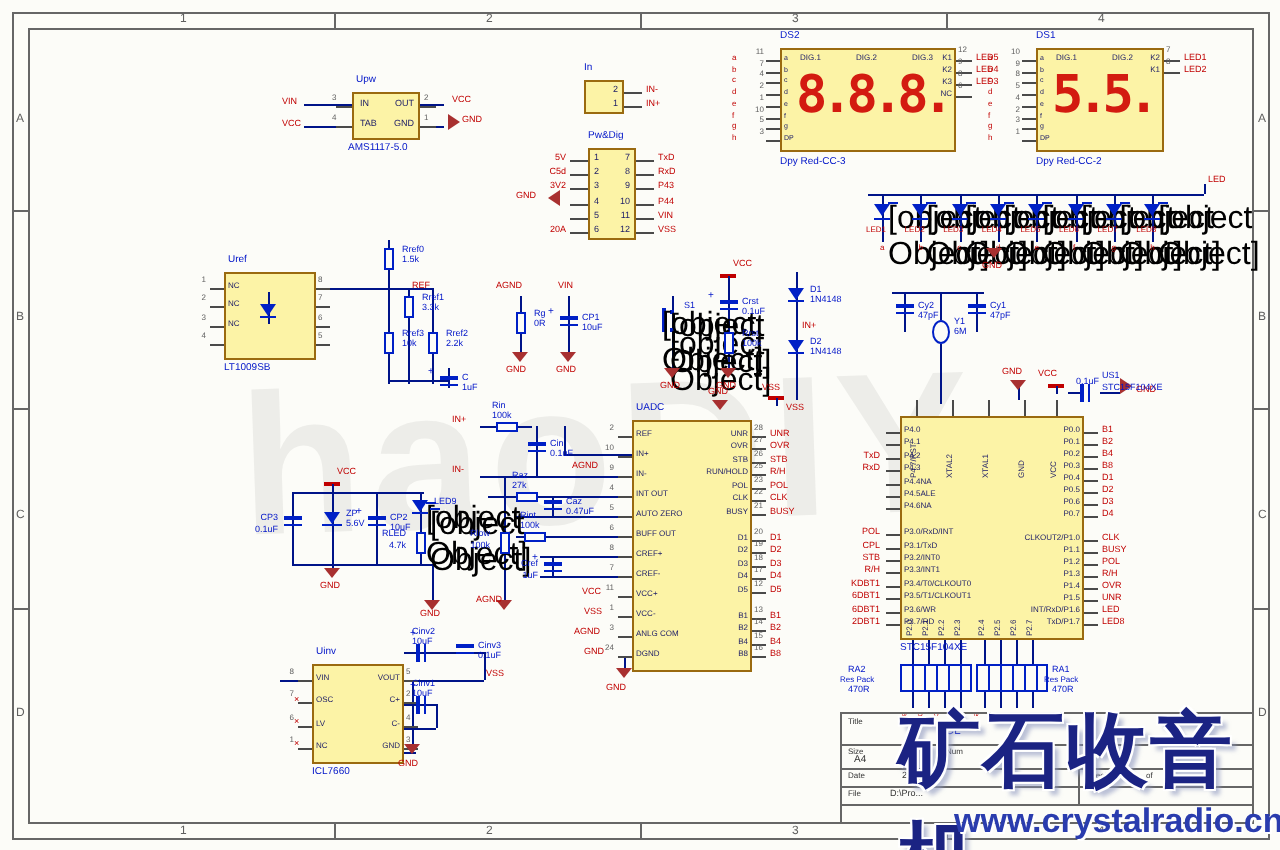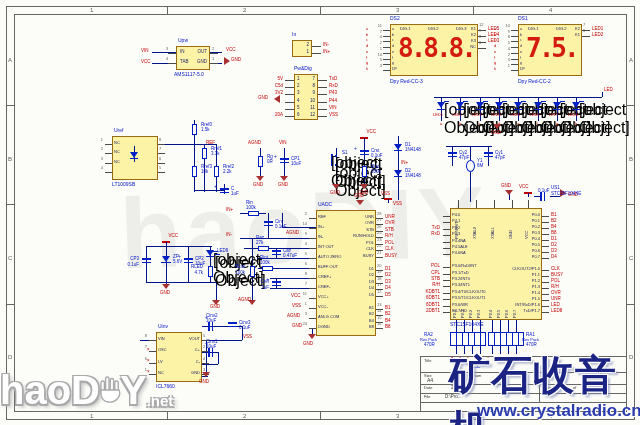--- a/index.html
+++ b/index.html
@@ -234,21 +234,21 @@
       <div class="txt gray t4" style="left: 479px; top: 35px;">8</div>
       <div class="txt red t45" style="left: 488px; top: 39px;">LED3</div>
       <div class="txt navy t4" style="left: 464px; top: 45px; width: 12px; text-align: right;">NC</div>
       <div class="pstub" style="left: 478px; top: 48px; width: 8px; height: 1px;"></div>
       <div class="txt gray t4" style="left: 479px; top: 41px;">6</div>
       <div class="chip" style="left: 518px; top: 24px; width: 64px; height: 52px;"></div>
       <div class="txt blue t5" style="left: 518px; top: 16px;">DS1</div>
       <div class="txt blue t5" style="left: 518px; top: 79px;">Dpy Red-CC-2</div>
       <div class="txt navy t4" style="left: 528px; top: 27px;">DIG.1</div>
       <div class="txt navy t4" style="left: 556px; top: 27px;">DIG.2</div>
-      <div class="txt seg" style="left: 526px; top: 35px; font-size: 26px;">7.5.</div>
+      <div class="txt seg" style="left: 526px; top: 35px; font-size: 26px;">5.5.</div>
       <div class="txt navy t35" style="left: 520px; top: 28px;">a</div>
       <div class="pstub" style="left: 511px; top: 30px; width: 7px; height: 1px;"></div>
       <div class="txt gray t4" style="left: 500px; top: 24px; width: 10px; text-align: right;">10</div>
       <div class="txt red t4" style="left: 494px; top: 27px;">a</div>
       <div class="txt navy t35" style="left: 520px; top: 33.7px;">b</div>
       <div class="pstub" style="left: 511px; top: 35.7px; width: 7px; height: 1px;"></div>
       <div class="txt gray t4" style="left: 500px; top: 29.7px; width: 10px; text-align: right;">9</div>
       <div class="txt red t4" style="left: 494px; top: 32.7px;">b</div>
       <div class="txt navy t35" style="left: 520px; top: 39.4px;">c</div>
       <div class="pstub" style="left: 511px; top: 41.4px; width: 7px; height: 1px;"></div>
@@ -836,29 +836,13 @@
     <span class="tbspan t4 blk" style="left:3px;top:29px;">Date</span>
     <span class="tbspan t45 blk" style="left:30px;top:29px;">2012/5/23</span>
     <span class="tbspan t4 blk" style="left:122px;top:29px;">Sheet</span>
     <span class="tbspan t4 blk" style="left:152px;top:29px;">of</span>
     <span class="tbspan t4 blk" style="left:3px;top:38px;">File</span>
     <span class="tbspan t45 blk" style="left:24px;top:38px;">D:\Pro...</span>
   </div>
 
   <div id="wm-cn">矿石收音机</div>
   <div id="wm-site">www.crystalradio.cn</div>
-  <div id="wm-logo">
-    <span class="big">haoD</span>
-    <span style="display:inline-block;margin:0 -2px;">
-      <svg width="24" height="30" viewBox="0 0 24 30">
-        <g fill="#fff" stroke="#a9a9a9" stroke-width="1.4">
-          <rect x="3" y="7" width="3.4" height="12" rx="1.7"></rect>
-          <rect x="7.6" y="3" width="3.4" height="14" rx="1.7"></rect>
-          <rect x="12.2" y="4.5" width="3.4" height="13" rx="1.7"></rect>
-          <rect x="16.8" y="7" width="3.4" height="11" rx="1.7"></rect>
-          <path d="M3 16 L21 16 Q23 20 20 24 Q16 29 10 28 Q4 27 3 21 Z"></path>
-        </g>
-      </svg>
-    </span>
-    <span class="big">Y</span>
-    <span class="sm">.net</span>
-  </div>
 </div>
 
 </body></html>

